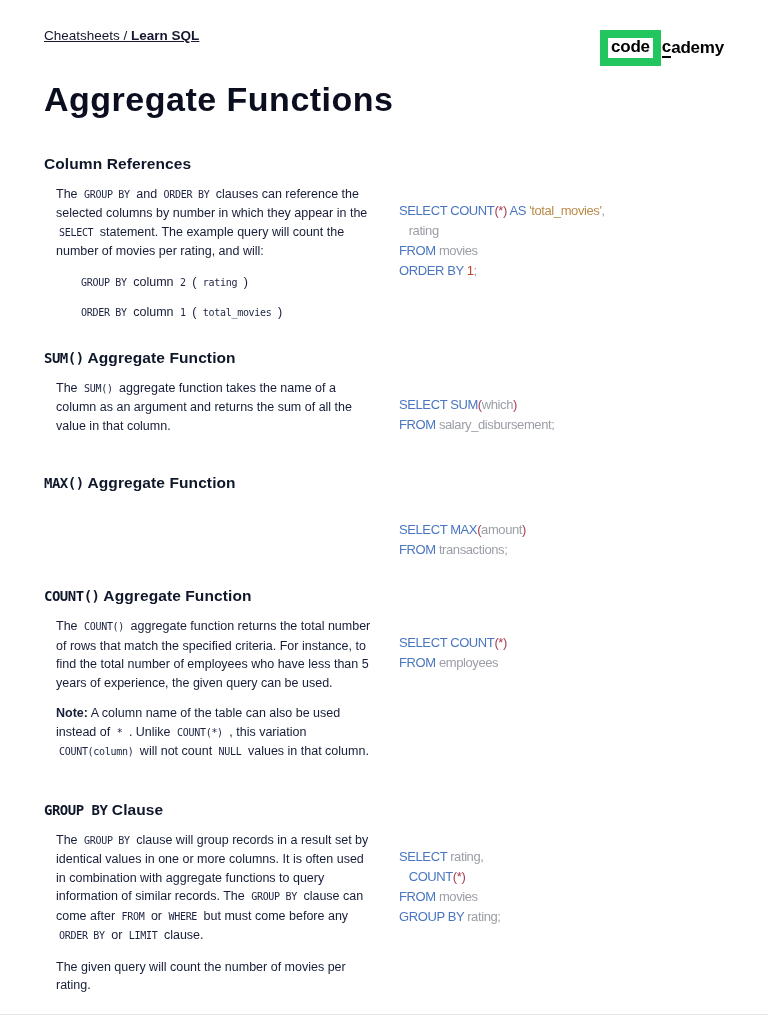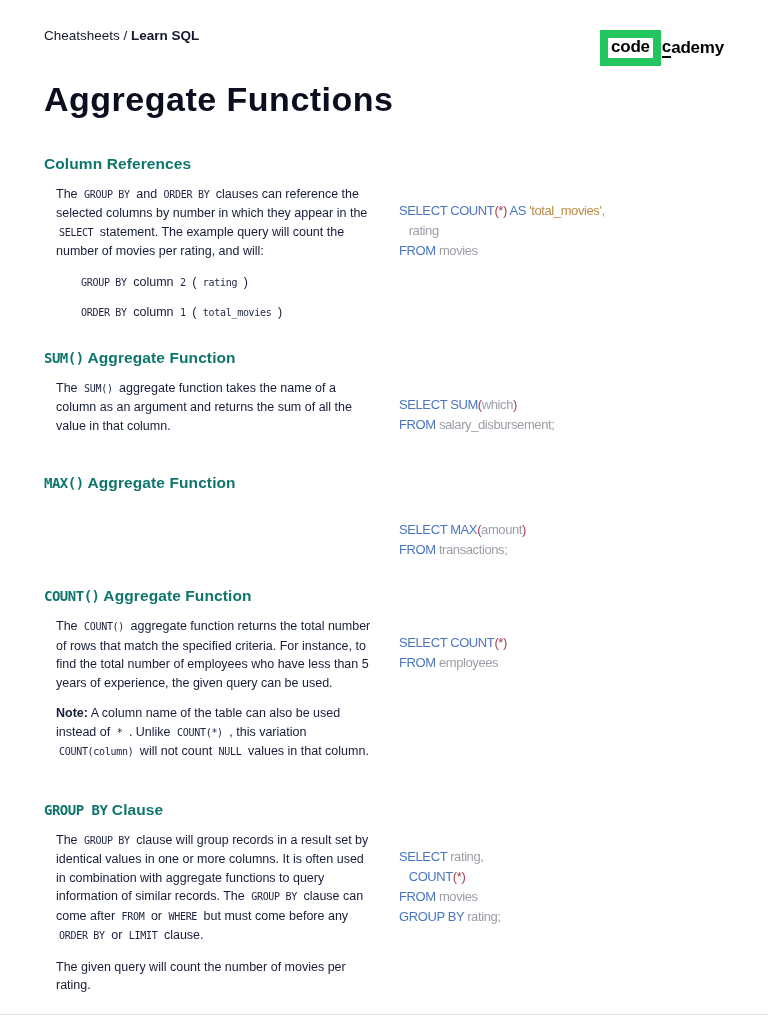--- a/index.html
+++ b/index.html
@@ -15,37 +15,37 @@
   body{
     width:768px;height:1024px;
     background:#ffffff;
     font-family:"Liberation Sans",sans-serif;
     color:var(--navy);
     position:relative;
     overflow:hidden;
   }
   .page{padding:28px 44px 0 44px;}
   .topbar{display:flex;justify-content:space-between;align-items:flex-start;}
-  .breadcrumb{font-size:13.5px;color:#15182e;}
+  .breadcrumb{font-size:13.5px;color:#15182e;text-decoration:underline;}
   .breadcrumb .crumb-prefix{font-weight:400;}
   .breadcrumb .crumb-course{font-weight:700;}
   .logo{font-size:17px;font-weight:700;color:#000;letter-spacing:-0.2px;display:flex;align-items:center;margin-top:2px;}
   .logo .logo-box{border:8px solid #22c55e;padding:0px 3px 1px 3px;display:inline-block;line-height:1.1;}
   .logo .logo-underlined{border-bottom:2.5px solid #000;display:inline-block;line-height:1.05;margin-left:1px;}
   .logo .logo-rest{display:inline-block;line-height:1.1;}
   h1.title{
     margin:13px 0 0 0;
     font-size:34px;line-height:40px;
     font-weight:700;letter-spacing:0.5px;
     color:#0b0e1f;
   }
   main{margin-top:36px;}
   .section{display:grid;grid-template-columns:340px 1fr;column-gap:15px;margin-bottom:27px;}
   .col-text{min-width:0;}
-  h2.sec-h{margin:0 0 10px 0;font-size:15.5px;font-weight:700;color:#0f766e;letter-spacing:0.1px;}
+  h2.sec-h{margin:0 0 10px 0;font-size:15.5px;font-weight:700;color:#0f172a;letter-spacing:0.1px;}
   h2.sec-h .hcode{font-family:"DejaVu Sans Mono",monospace;font-size:14px;font-weight:700;letter-spacing:-0.5px;}
   p.para{margin:12px;font-size:12.5px;line-height:18.5px;color:#171d38;}
   .bullet{margin:11px 0 0 34px;font-size:12.5px;line-height:18px;color:#171d38;}
   .seg-c{font-family:"DejaVu Sans Mono",monospace;font-size:10px;color:#1c2240;padding:0 3px;letter-spacing:-0.3px;}
   .seg-b{font-weight:700;}
   .col-code{padding-top:46px;}
   .codeblock{font-family:Liberation Sans, sans-serif;font-size:13px;line-height:20px;}
   .code-line{white-space:pre;letter-spacing:-0.4px;}
   .seg-k{color:var(--blue);}
   .seg-r{color:var(--red);}
@@ -75,20 +75,21 @@
           <h2 class="sec-h"><span>Column References</span></h2>
           <p class="para"><span class="seg-t">The </span><span class="seg-c">GROUP BY</span><span class="seg-t"> and </span><span class="seg-c">ORDER BY</span><span class="seg-t"> clauses can reference the selected columns by number in which they appear in the </span><span class="seg-c">SELECT</span><span class="seg-t"> statement. The example query will count the number of movies per rating, and will:</span></p>
           <div class="bullet"><span class="seg-c">GROUP BY</span><span class="seg-t"> column </span><span class="seg-c">2</span><span class="seg-t"> ( </span><span class="seg-c">rating</span><span class="seg-t"> )</span></div>
           <div class="bullet"><span class="seg-c">ORDER BY</span><span class="seg-t"> column </span><span class="seg-c">1</span><span class="seg-t"> ( </span><span class="seg-c">total_movies</span><span class="seg-t"> )</span></div>
         </div>
         <div class="col-code">
           <div class="codeblock">
             <div class="code-line"><span class="seg-k">SELECT </span><span class="seg-k">COUNT</span><span class="seg-r">(*)</span><span class="seg-k"> AS </span><span class="seg-s">'total_movies'</span><span class="seg-i">,</span></div>
             <div class="code-line"><span class="seg-i">   rating</span></div>
             <div class="code-line"><span class="seg-k">FROM </span><span class="seg-i">movies</span></div>
+            <div class="code-line"><span class="seg-k">ORDER BY </span><span class="seg-n">1</span><span class="seg-i">;</span></div>
           </div>
         </div>
       </section>
       <section class="section">
         <div class="col-text">
           <h2 class="sec-h"><span class="hcode">SUM()</span><span> Aggregate Function</span></h2>
           <p class="para"><span class="seg-t">The </span><span class="seg-c">SUM()</span><span class="seg-t"> aggregate function takes the name of a column as an argument and returns the sum of all the value in that column.</span></p>
         </div>
         <div class="col-code">
           <div class="codeblock">

